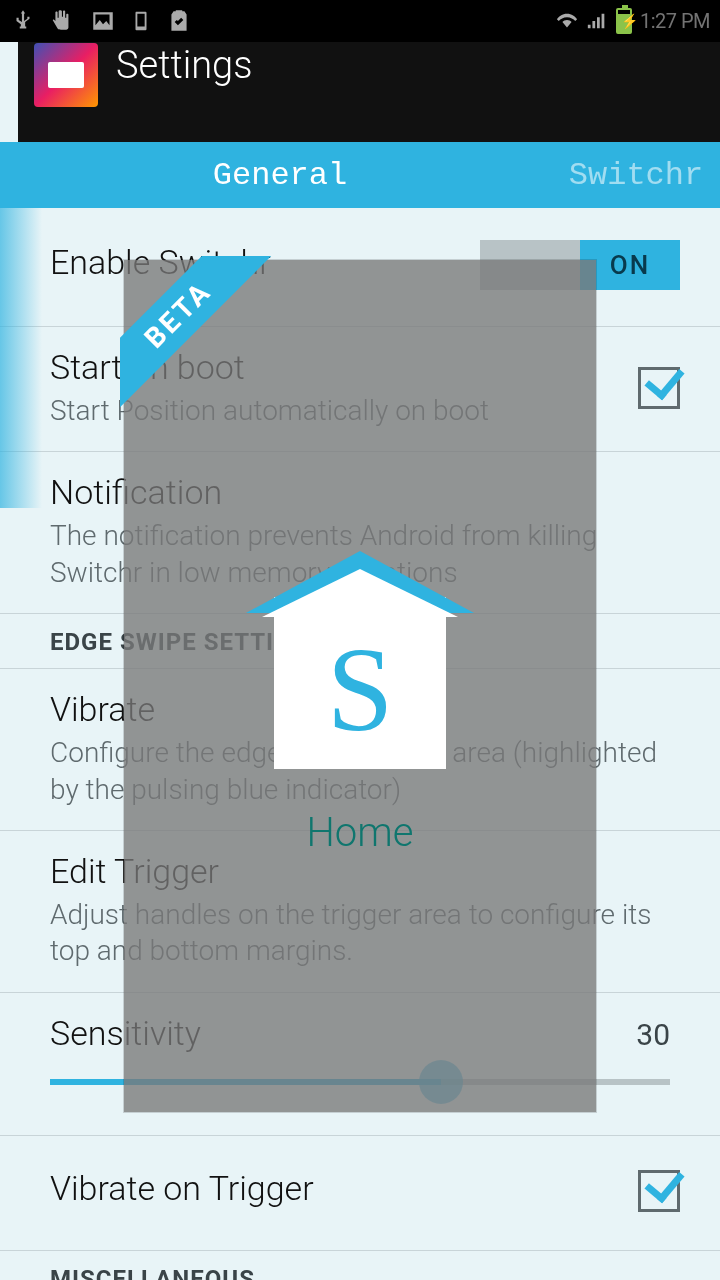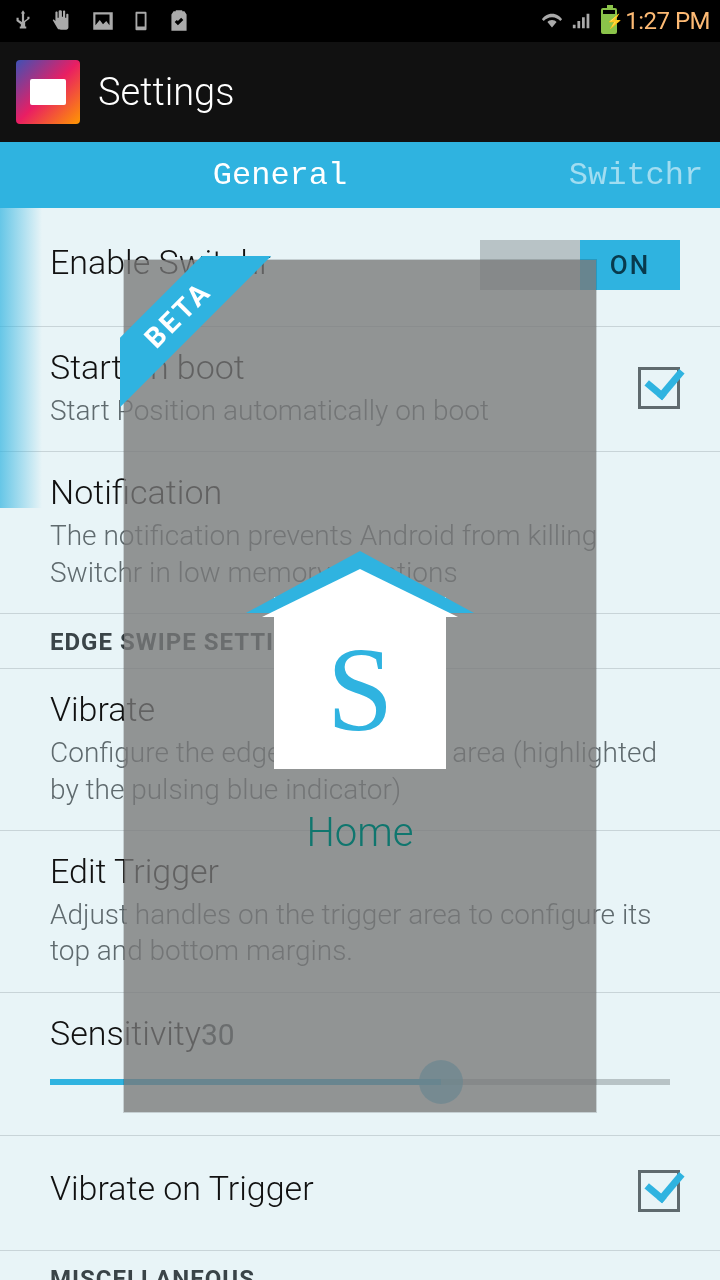--- a/index.html
+++ b/index.html
@@ -3,29 +3,29 @@
 <meta charset="utf-8">
 <style>
   * { margin: 0; padding: 0; box-sizing: border-box; }
   html, body { width: 720px; height: 1280px; overflow: hidden; font-family: Roboto, 'Helvetica Neue', Arial, sans-serif; }
   body { background: #e8f4f7; position: relative; }
 
   
   .status-bar { height: 42px; background: #000; display: flex; align-items: center; justify-content: space-between; padding: 0 10px; color: #aaa; }
   .status-left { display: flex; gap: 14px; align-items: center; }
   .status-right { display: flex; gap: 8px; align-items: center; }
-  .status-time { color: #fdba74; font-size: 24px; letter-spacing: -0.5px; }
+  .status-time { color: #737373; font-size: 20px; letter-spacing: -0.5px; }
   .sicon { width: 26px; height: 26px; fill: #aaa; }
   .sicon-sm { width: 22px; height: 22px; fill: #aaa; }
   .battery { width: 16px; height: 26px; border: 2px solid #8bc34a; border-radius: 2px; position: relative; background: linear-gradient(to top, #8bc34a 80%, transparent 80%); }
   .battery::before { content: ''; position: absolute; top: -5px; left: 4px; width: 6px; height: 3px; background: #8bc34a; }
   .battery-bolt { position: absolute; left: 3px; top: 4px; font-size: 14px; color: #fff; line-height: 1; }
 
   
-  .action-bar { height: 100px; background: #111; display: flex; align-items: center; padding: 1px 16px; gap: 18px; }
+  .action-bar { height: 100px; background: #111; display: flex; padding: 1px 16px; gap: 18px; margin-left: 18px; }
   .app-icon { width: 64px; height: 64px; background: linear-gradient(135deg,#3f51b5,#e91e63,#ff9800); border-radius: 4px; position: relative; display:flex;align-items:center;justify-content:center; }
   .app-icon-inner { width: 36px; height: 26px; background: #fff; border-radius: 2px; position: relative; }
   .app-title { color: #fff; font-size: 38px; font-weight: 300; }
 
   
   .tab-bar { height: 66px; background: #2fb3e0; display: flex; align-items: center; color: #fff; position: relative; font-family: Liberation Mono, monospace; }
   .tab { flex: 1; text-align: center; font-size: 32px; font-weight: 300; }
   .tab.inactive { color: rgba(255,255,255,0.55); text-align: center; padding-right: 8px; flex: 0 0 160px; }
   .tab.active { position: relative; }
 
@@ -40,21 +40,21 @@
   
   .toggle { width: 200px; height: 50px; background: #b8c3c6; display: flex; justify-content: flex-end; }
   .toggle .knob { width: 100px; height: 50px; background: #2fb3e0; color: #083a4d; display: flex; align-items: center; justify-content: center; font-size: 26px; letter-spacing: 2px; font-weight: 500; }
 
   
   .checkbox { width: 42px; height: 42px; border: 3px solid #5f6a6e; position: relative; }
   .checkbox.checked::after { content: ''; position: absolute; left: 6px; top: -2px; width: 28px; height: 16px; border-left: 7px solid #2fb3e0; border-bottom: 7px solid #2fb3e0; transform: rotate(-50deg); }
 
   
   .slider-row { padding: 20px 50px 40px; border-bottom: 1px solid #c8d4d8; }
-  .slider-head { display: flex; justify-content: flex-start; align-items: baseline; margin-bottom: 16px; }
+  .slider-head { display: flex; justify-content: space-between; align-items: baseline; margin-bottom: 16px; }
   .slider-value { font-size: 30px; color: #3a4448; }
   .slider-track { height: 6px; background: #b8c3c6; position: relative; margin: 20px 0 10px; }
   .slider-fill { height: 6px; background: #2fb3e0; width: 63%; }
   .slider-thumb { position: absolute; left: 63%; top: 50%; transform: translate(-50%,-50%); width: 44px; height: 44px; background: rgba(47,179,224,0.65); border-radius: 50%; }
 
   
   .pulse { position: absolute; left: 0; top: 208px; width: 42px; height: 300px; background: linear-gradient(to right, rgba(47,179,224,0.7), rgba(47,179,224,0)); pointer-events: none; }
 
   
   .overlay { position: absolute; left: 124px; top: 260px; width: 472px; height: 852px; background: rgba(120,120,120,0.78); box-shadow: 0 0 0 1px rgba(0,0,0,0.15); display: flex; flex-direction: column; align-items: center; justify-content: center; }

